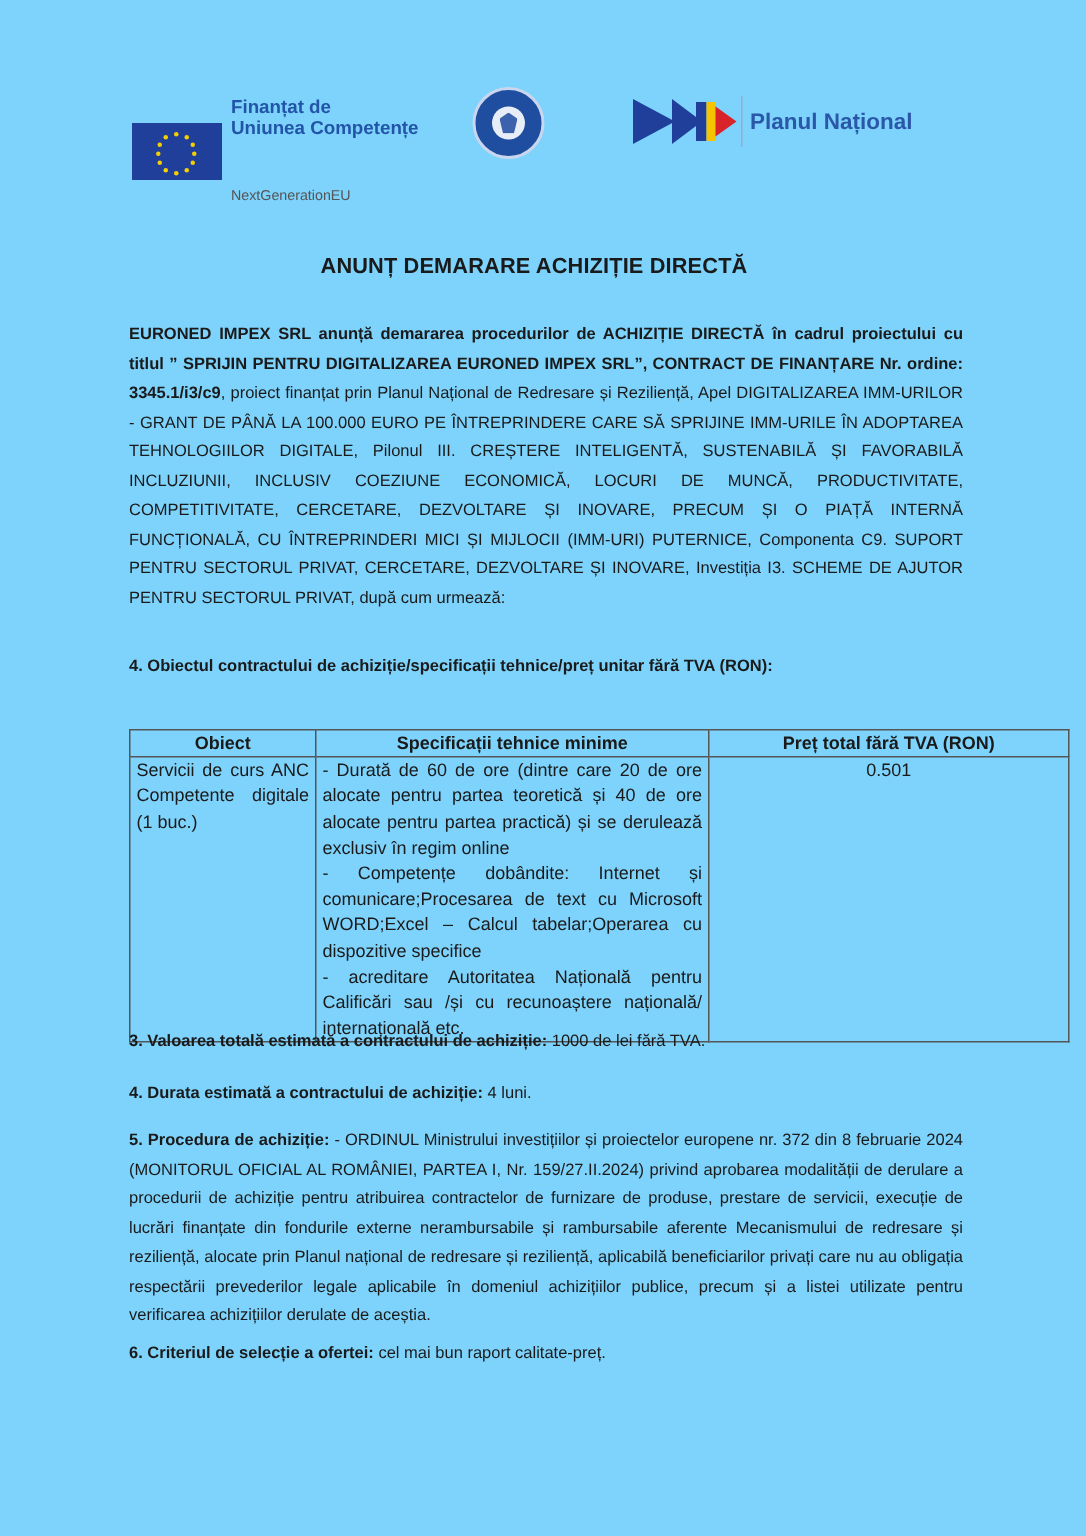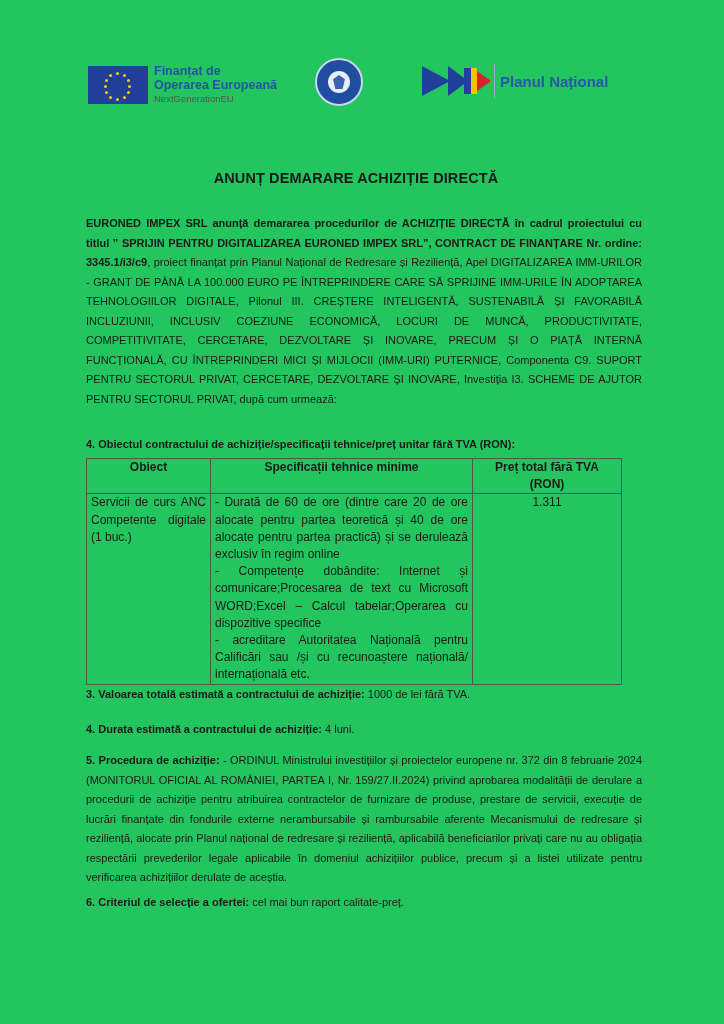--- a/index.html
+++ b/index.html
@@ -1,27 +1,27 @@
 <!DOCTYPE html>
 <html><head>
 <meta charset="utf-8">
 <style>
   html, body { margin: 0; padding: 0; background: #ffffff; }
   body { width: 724px; height: 1024px; position: relative; overflow: hidden;
          font-family: "Liberation Sans", sans-serif; color: #1a1a1a; }
-  .page { position: absolute; left: 0; top: 0; width: 724px; height: 1024px; background: #22c55e; }
+  .page { position: absolute; left: 0; top: 0; width: 724px; height: 1024px; background: #7dd3fc; }
 
   
   .logos { position: absolute; top: 58px; left: 85px; width: 575px; height: 56px; }
   .eu-logo { position: absolute; left: 3px; top: 6px; display: flex; align-items: center; }
   .eu-flag { width: 60px; height: 38px; background: #1f3f9a; position: relative; }
   .eu-flag .star { position: absolute; width: 3px; height: 3px; background: #f5d000; border-radius: 50%; }
   .eu-text { margin-left: 6px; line-height: 14px; }
   .eu-text .l1, .eu-text .l2 { color: #2255a8; font-weight: bold; font-size: 12.5px; }
-  .eu-text .l3 { color: #555; font-size: 9.5px; }
+  .eu-text .l3 { color: #555; font-size: 9.5px; margin-top: 32px; }
 
   .gov-logo { position: absolute; left: 230px; top: 0px; width: 48px; height: 48px; border-radius: 50%;
               background: #1f4ea0; border: 2px solid #c9d6ee; box-sizing: border-box; }
   .gov-logo .inner { position: absolute; left: 11px; top: 11px; width: 22px; height: 22px; border-radius: 50%;
                      background: #e8eef8; }
   .gov-logo .eagle { position: absolute; left: 16px; top: 15px; width: 12px; height: 14px; background: #3c62ad;
                      clip-path: polygon(50% 0, 100% 30%, 80% 100%, 20% 100%, 0 30%); }
 
   .pnrr-logo { position: absolute; left: 337px; top: 6px; display: flex; align-items: center; }
   .pnrr-mark { width: 70px; height: 30px; position: relative; }
@@ -40,21 +40,21 @@
            font-weight: bold; font-size: 14.5px; letter-spacing: 0.1px; }
 
   .body { position: absolute; left: 86px; width: 556px; font-size: 11px; line-height: 19.5px; }
   .justify { text-align: justify; }
   .intro { top: 214px; }
   b { font-weight: bold; }
 
   .p1 { top: 404px; }
   .p2 { top: 435px; }
 
-  table.obj { position: absolute; top: 458px; left: 86px; width: 536px; border-collapse: collapse;
+  table.obj { position: absolute; top: 486px; left: 86px; width: 627px; border-collapse: collapse;
               font-size: 12px; line-height: 17.2px; }
   table.obj th, table.obj td { border: 1px solid #555; padding: 0 4px; vertical-align: top; }
   table.obj th { font-weight: bold; text-align: center; height: 17px; }
   table.obj td.c1 { width: 115px; text-align: justify; }
   table.obj td.c2 { width: 253px; text-align: justify; }
   table.obj td.c3 { text-align: center; }
   .spec-line { display: block; }
 
   .p3 { top: 672px; margin-top: 13px; }
   .p4 { top: 720px; }
@@ -77,21 +77,21 @@
         <span class="star" style="left:35px;top:30px"></span>
         <span class="star" style="left:28px;top:32px"></span>
         <span class="star" style="left:21px;top:30px"></span>
         <span class="star" style="left:17px;top:25px"></span>
         <span class="star" style="left:16px;top:19px"></span>
         <span class="star" style="left:17px;top:13px"></span>
         <span class="star" style="left:21px;top:8px"></span>
       </div>
       <div class="eu-text">
         <div class="l1">Finanțat de</div>
-        <div class="l2">Operarea Europeană</div>
+        <div class="l2">Uniunea Competențe</div>
         <div class="l3">NextGenerationEU</div>
       </div>
     </div>
 
     <div class="gov-logo">
       <div class="inner"></div>
       <div class="eagle"></div>
     </div>
 
     <div class="pnrr-logo">
@@ -125,21 +125,21 @@
       </tr>
     </thead>
     <tbody>
       <tr>
         <td class="c1">Servicii de curs ANC Competente digitale (1 buc.)</td>
         <td class="c2">
           <span class="spec-line">- Durată de 60 de ore (dintre care 20 de ore alocate pentru partea teoretică și 40 de ore alocate pentru partea practică) și se derulează exclusiv în regim online</span>
           <span class="spec-line">- Competențe dobândite: Internet și comunicare;Procesarea de text cu Microsoft WORD;Excel – Calcul tabelar;Operarea cu dispozitive specifice</span>
           <span class="spec-line">- acreditare Autoritatea Națională pentru Calificări sau /și cu recunoaștere națională/ internațională etc.</span>
         </td>
-        <td class="c3">1.311</td>
+        <td class="c3">0.501</td>
       </tr>
     </tbody>
   </table>
 
   <div class="body p3"><b>3. Valoarea totală estimată a contractului de achiziție:</b><span> 1000 de lei fără TVA.</span></div>
 
   <div class="body p4"><b>4. Durata estimată a contractului de achiziție:</b><span> 4 luni.</span></div>
 
   <div class="body justify p5"><b>5. Procedura de achiziție:</b><span> - ORDINUL Ministrului investițiilor și proiectelor europene nr. 372 din 8 februarie 2024 (MONITORUL OFICIAL AL ROMÂNIEI, PARTEA I, Nr. 159/27.II.2024) privind aprobarea modalității de derulare a procedurii de achiziție pentru atribuirea contractelor de furnizare de produse, prestare de servicii, execuție de lucrări finanțate din fondurile externe nerambursabile și rambursabile aferente Mecanismului de redresare și reziliență, alocate prin Planul național de redresare și reziliență, aplicabilă beneficiarilor privați care nu au obligația respectării prevederilor legale aplicabile în domeniul achizițiilor publice, precum și a listei utilizate pentru verificarea achizițiilor derulate de aceștia.</span></div>
 

